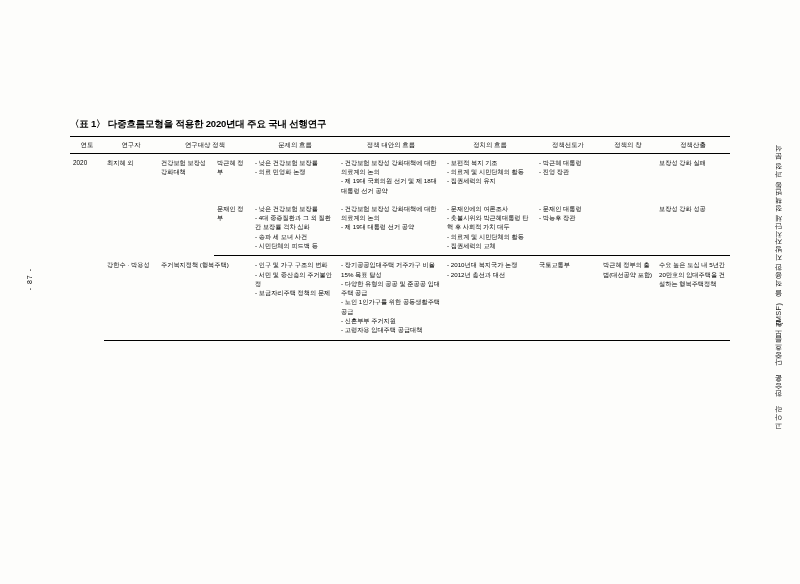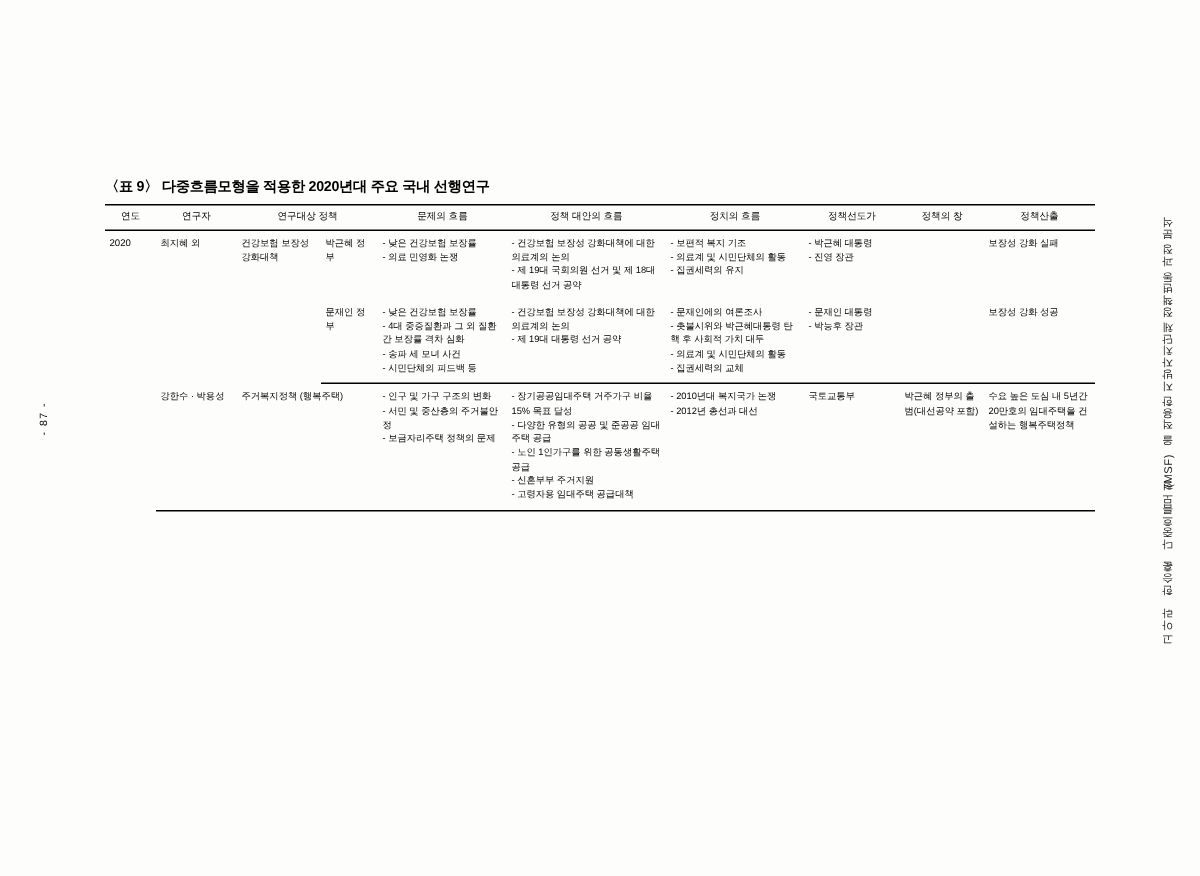--- a/index.html
+++ b/index.html
@@ -111,21 +111,21 @@
     letter-spacing: 1px;
     white-space: nowrap;
     transform: rotate(180deg);
   }
 </style>
 </head>
 <body>
 
 <div class="page">
 
-  <div class="doc-title">〈표 9〉 다중흐름모형을 적용한 2020년대 주요 국내 선행연구</div>
+  <div class="doc-title">〈표 1〉 다중흐름모형을 적용한 2020년대 주요 국내 선행연구</div>
 
   <div class="tbl-wrap">
     <table class="main">
       <colgroup>
         <col style="width:34px">
         <col style="width:54px">
         <col style="width:56px">
         <col style="width:38px">
         <col style="width:86px">
         <col style="width:106px">

